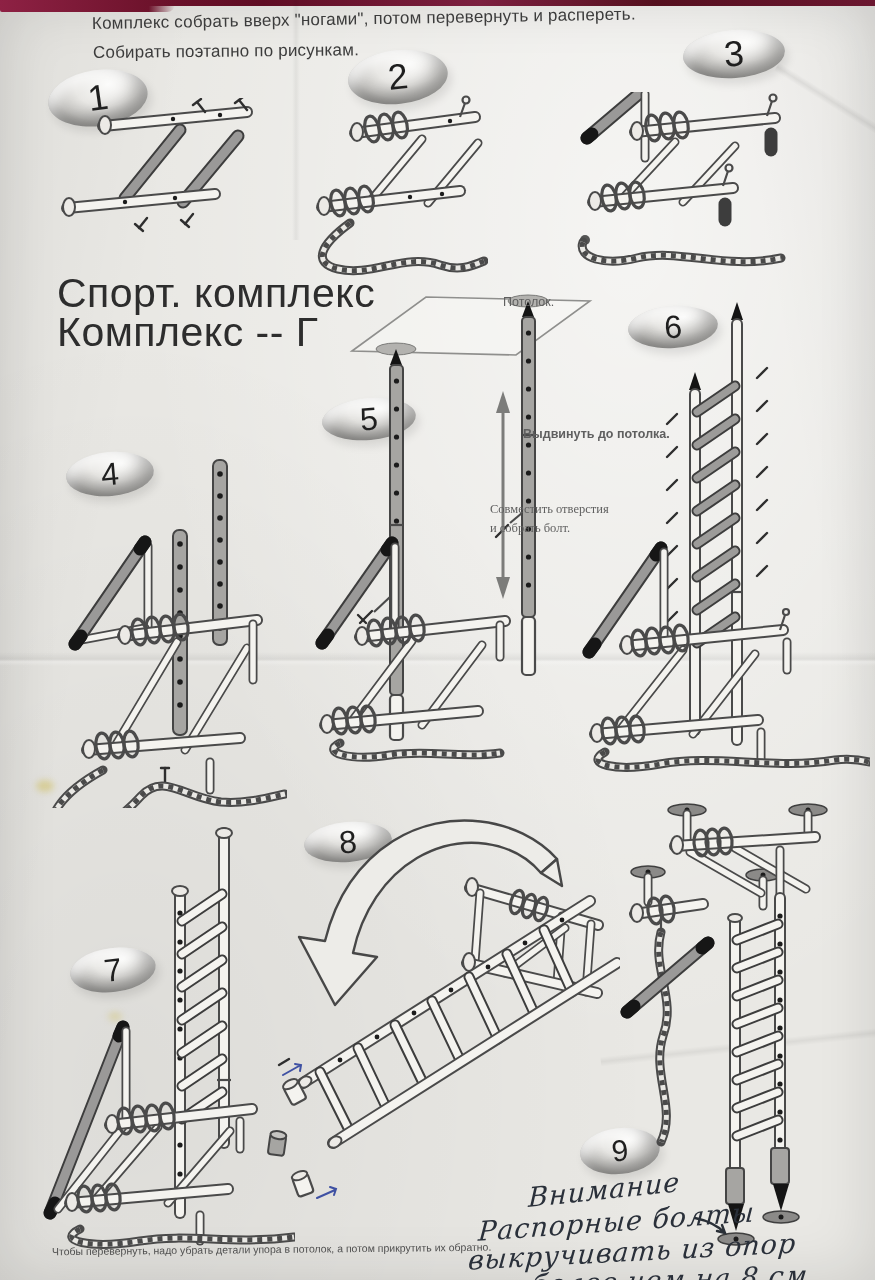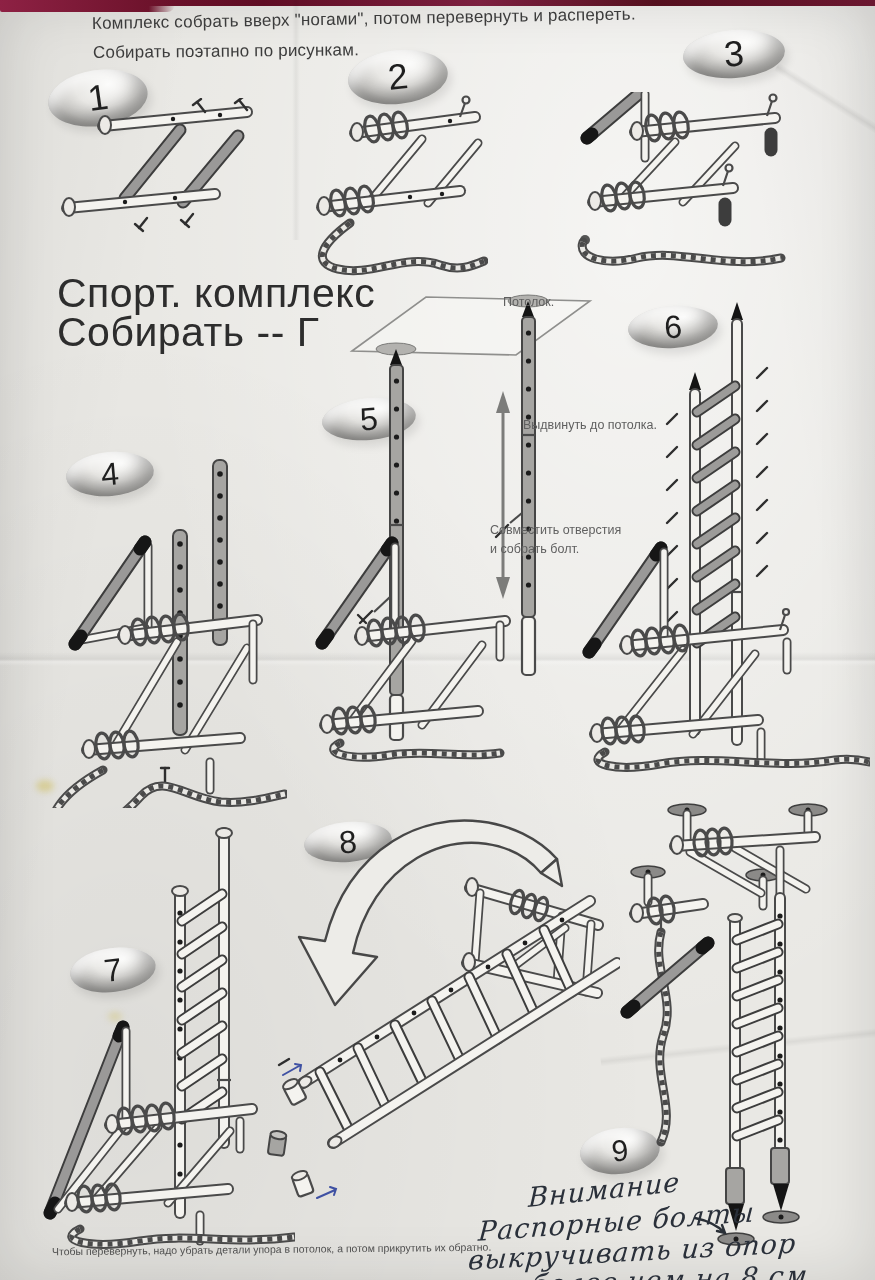--- a/index.html
+++ b/index.html
@@ -75,21 +75,21 @@
   <div class="crease" style="left:600px;top:1040px;width:320px;height:10px;transform:rotate(-6deg);background:linear-gradient(180deg,rgba(0,0,0,0),rgba(0,0,0,.06),rgba(0,0,0,0));"></div>
   <div class="crease" style="left:292px;top:0;width:8px;height:240px;background:linear-gradient(90deg,rgba(0,0,0,0),rgba(0,0,0,.05),rgba(0,0,0,0));"></div>
   <div class="stain" style="left:36px;top:780px;width:18px;height:12px;background:rgba(205,185,70,.45);"></div>
   <div class="stain" style="left:108px;top:1012px;width:14px;height:9px;background:rgba(205,190,90,.35);"></div>
 
   <div class="txt header-line" style="left:92px;top:14px;transform:rotate(-1deg);transform-origin:left;">Комплекс собрать вверх "ногами", потом перевернуть и распереть.</div>
   <div class="txt header-line" style="left:93px;top:43px;transform:rotate(-0.6deg);transform-origin:left;">Собирать поэтапно по рисункам.</div>
 
   <div class="txt title" style="left:57px;top:274px;">
     <div>Спорт. комплекс</div>
-    <div>Собирать -- Г</div>
+    <div>Комплекс -- Г</div>
   </div>
 
   <div class="badge" style="left:48px;top:70px;width:100px;height:56px;font-size:36px;transform:rotate(-8deg);">
       <span>1</span>
     </div>
   <div class="badge" style="left:348px;top:50px;width:100px;height:54px;font-size:36px;transform:rotate(-6deg);">
       <span>2</span>
     </div>
   <div class="badge" style="left:683px;top:30px;width:102px;height:48px;font-size:36px;transform:rotate(-4deg);">
       <span>3</span>
@@ -669,22 +669,22 @@
     <ellipse class="disc" cx="166" cy="427" rx="18" ry="6"></ellipse>
       <circle class="dot" cx="166" cy="427" r="2.5"></circle>
     <rect class="post" x="111" y="378" width="18" height="36" rx="3"></rect>
     <polygon class="cone" points="113,414 129,414 121,441"></polygon>
     <ellipse class="disc" cx="121" cy="449" rx="18" ry="6"></ellipse>
       <circle class="dot" cx="121" cy="449" r="2.5"></circle>
     <path class="ink" d="M 80 428 C 95 431 103 436 110 443 m -8 -2 l 8 2 l -3 -8"></path>
   </svg>
 
   <div class="txt small-label" style="left:503px;top:295px;text-align:center;">Потолок.</div>
-  <div class="txt small-label" style="left:523px;top:418px;">Выдвинуть до потолка.</div>
-  <div class="txt small-label" style="left:490px;top:521px;line-height:19px;">
+  <div class="txt small-label" style="left:523px;top:427px;font-weight:bold;">Выдвинуть до потолка.</div>
+  <div class="txt small-label" style="left:490px;top:500px;line-height:19px;font-family:Liberation Serif, serif;">
     <div>Совместить отверстия</div>
     <div>и собрать болт.</div>
   </div>
 
   <div class="txt footer-note" style="left:52px;top:1243px;">Чтобы перевернуть, надо убрать детали упора в потолок, а потом прикрутить их обратно.</div>
 
   <div class="hand" style="left:528px;top:1174px;transform:rotate(-6deg) skewX(-8deg);">Внимание</div>
   <div class="hand" style="left:478px;top:1206px;transform:rotate(-4deg) skewX(-8deg);">Распорные болты</div>
   <div class="hand" style="left:468px;top:1236px;transform:rotate(-3deg) skewX(-8deg);">выкручивать из опор</div>
   <div class="hand" style="left:486px;top:1265px;transform:rotate(-2deg) skewX(-8deg);">не более чем на 8 см</div>

